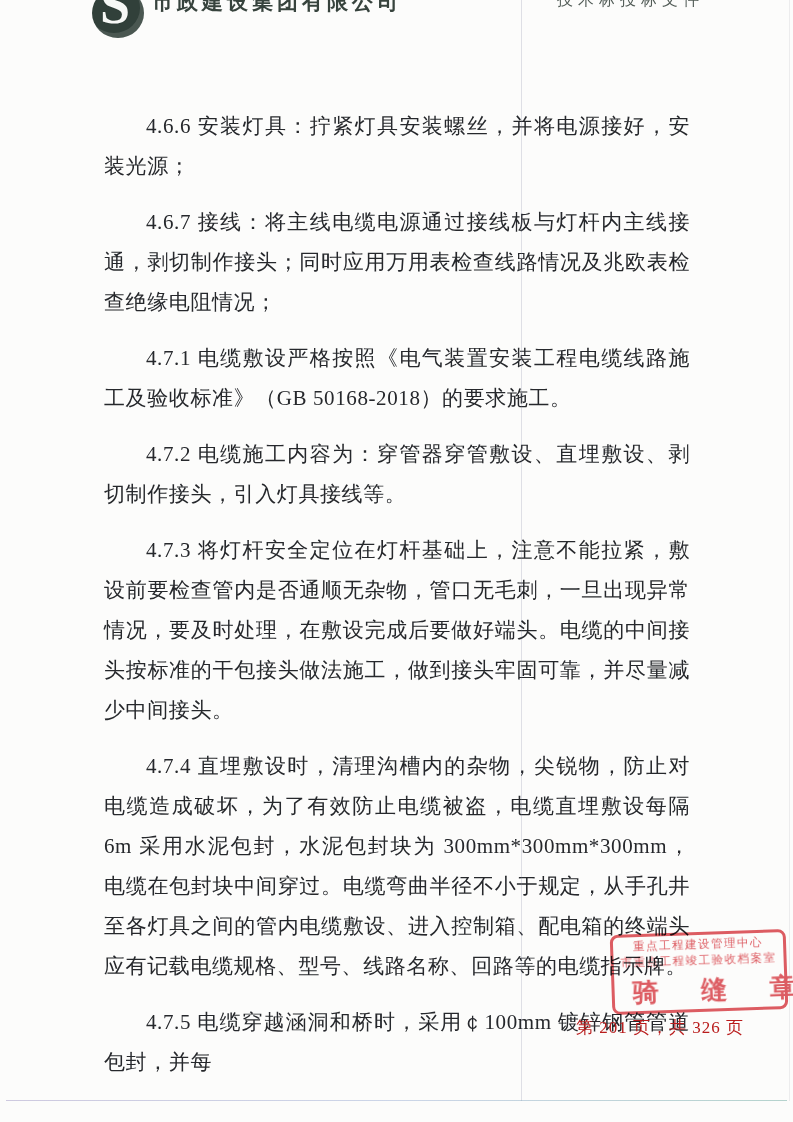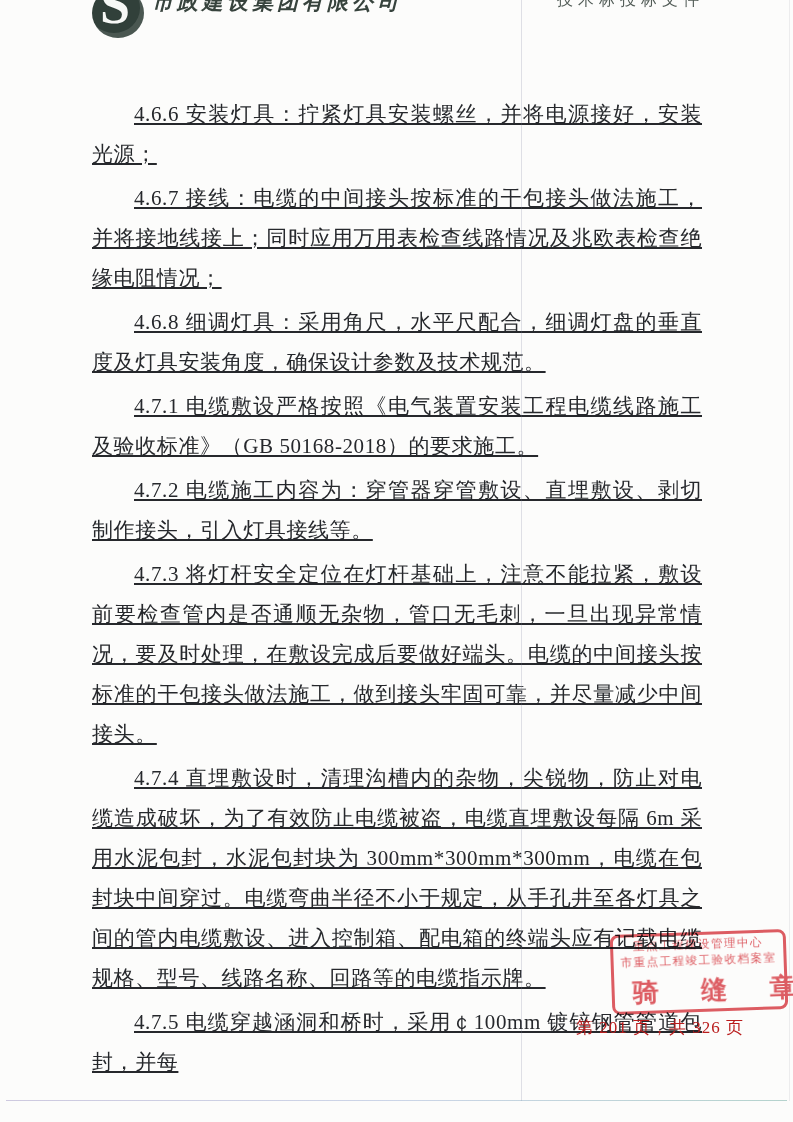--- a/index.html
+++ b/index.html
@@ -37,21 +37,20 @@
   }
   .logo-s {
     position:absolute; left:14px; top:-10px;
     font-size:54px; font-weight:bold; color:#f6f8f6;
     font-family:"Liberation Serif", serif;
     text-shadow:0 0 1px #22302a;
   }
   .company-clip {
     position:absolute; left:152px; top:0; width:320px; height:13px;
     overflow:hidden;
-    font-style:italic;
   }
   .company-clip span {
     position:relative; top:-12px; display:block;
     font-size:21px; font-weight:bold; letter-spacing:4px;
     color:#37433d; font-family:"Liberation Sans", sans-serif;
     white-space:nowrap;
   }
   .doclabel-clip {
     position:absolute; left:557px; top:0; width:210px; height:10px;
     overflow:hidden;
@@ -62,21 +61,21 @@
     color:#525c57; font-family:"Liberation Sans", sans-serif;
     white-space:nowrap;
   }
 
   
   .doc-body {
     position:absolute; left:88px; top:90px; width:618px;
     font-size:21px; line-height:40px; letter-spacing:0.6px;
     color:#26282c; text-align:justify;
   }
-  .doc-body p.para { margin:4px; text-indent:2em;text-decoration:underline; }
+  .doc-body p.para { margin:16px; text-indent:2em; }
 
   
   .stamp {
     position:absolute; left:611px; top:932px; width:170px; height:74px;
     border:3px solid #dd4f56; border-radius:8px;
     transform:rotate(-2deg);
     mix-blend-mode:multiply;
     opacity:0.92;
     color:#dd4f56;
   }
@@ -110,22 +109,21 @@
   <div class="company-clip">
     <span>市政建设集团有限公司</span>
   </div>
 
   <div class="doclabel-clip">
     <span>技术标投标文件</span>
   </div>
 
   <div class="doc-body">
       <p class="para">4.6.6 安装灯具：拧紧灯具安装螺丝，并将电源接好，安装光源；</p>
-      <p class="para">4.6.7 接线：电缆的中间接头按标准的干包接头做法施工，并将接地线接上；同时应用万用表检查线路情况及兆欧表检查绝缘电阻情况；</p>
-      <p class="para">4.6.8 细调灯具：采用角尺，水平尺配合，细调灯盘的垂直度及灯具安装角度，确保设计参数及技术规范。</p>
+      <p class="para">4.6.7 接线：将主线电缆电源通过接线板与灯杆内主线接通，剥切制作接头；同时应用万用表检查线路情况及兆欧表检查绝缘电阻情况；</p>
       <p class="para">4.7.1 电缆敷设严格按照《电气装置安装工程电缆线路施工及验收标准》（GB 50168-2018）的要求施工。</p>
       <p class="para">4.7.2 电缆施工内容为：穿管器穿管敷设、直埋敷设、剥切制作接头，引入灯具接线等。</p>
       <p class="para">4.7.3 将灯杆安全定位在灯杆基础上，注意不能拉紧，敷设前要检查管内是否通顺无杂物，管口无毛刺，一旦出现异常情况，要及时处理，在敷设完成后要做好端头。电缆的中间接头按标准的干包接头做法施工，做到接头牢固可靠，并尽量减少中间接头。</p>
       <p class="para">4.7.4 直埋敷设时，清理沟槽内的杂物，尖锐物，防止对电缆造成破坏，为了有效防止电缆被盗，电缆直埋敷设每隔 6m 采用水泥包封，水泥包封块为 300mm*300mm*300mm，电缆在包封块中间穿过。电缆弯曲半径不小于规定，从手孔井至各灯具之间的管内电缆敷设、进入控制箱、配电箱的终端头应有记载电缆规格、型号、线路名称、回路等的电缆指示牌。</p>
       <p class="para">4.7.5 电缆穿越涵洞和桥时，采用￠100mm 镀锌钢管管道包封，并每</p>
     </div>
 
   <div class="stamp" style="border-color: rgb(221, 79, 86); color: rgb(221, 79, 86);">
     <div class="stamp-small">重点工程建设管理中心</div>
     <div class="stamp-small">市重点工程竣工验收档案室</div>

